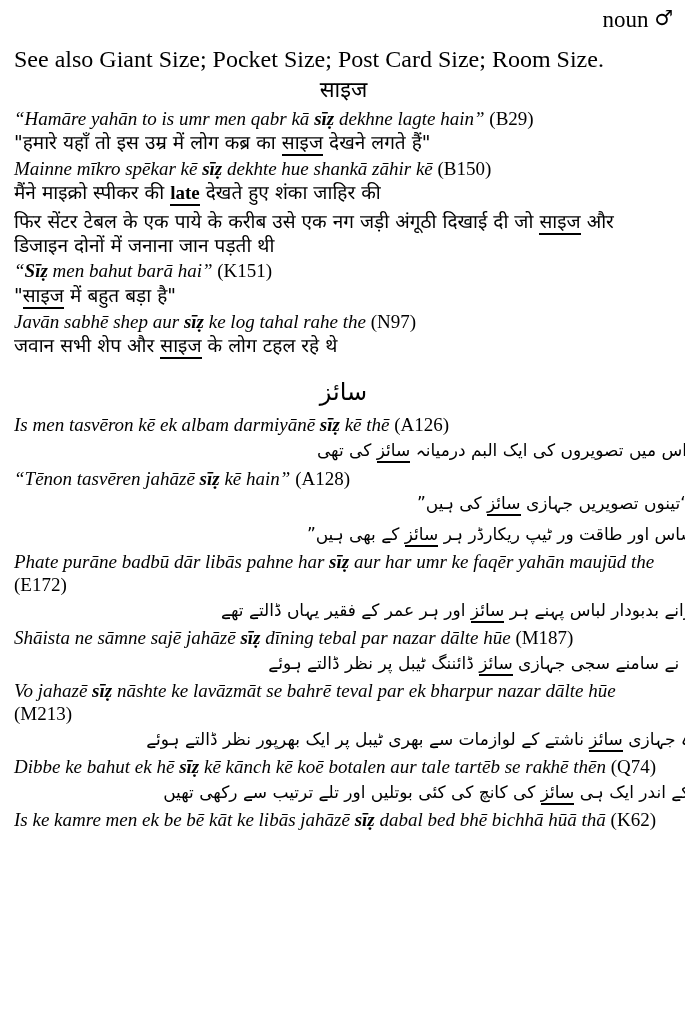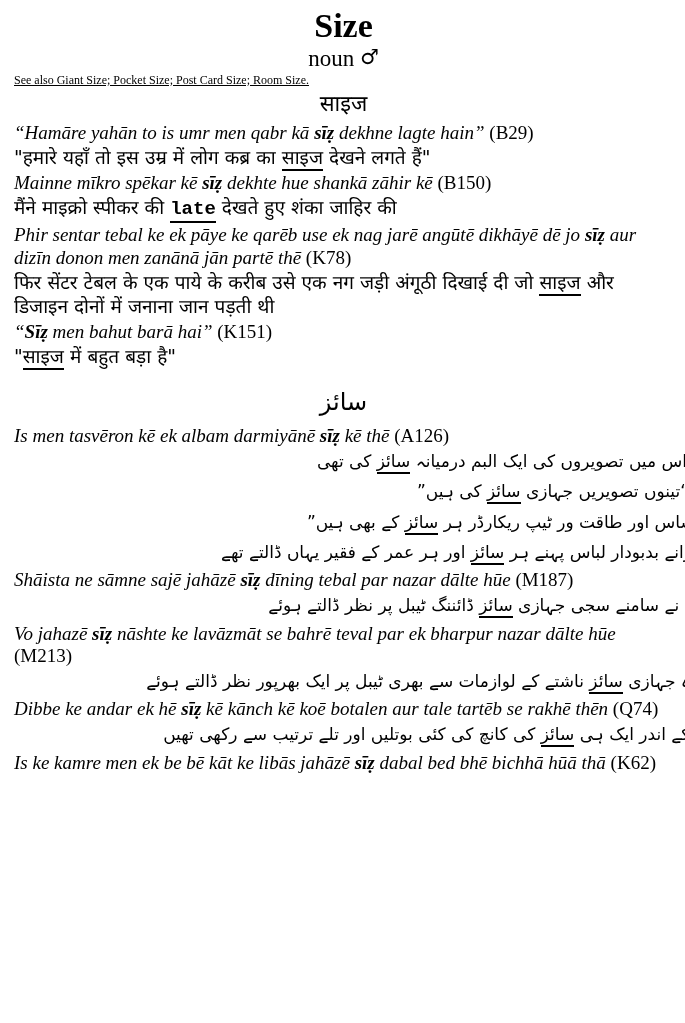--- a/index.html
+++ b/index.html
@@ -17,34 +17,33 @@
     background: #ffffff;
   }
   .title {
     margin: 0;
     text-align: center;
     font-size: 34px;
     line-height: 1.15;
     font-weight: bold;
   }
   .pos-line {
-    text-align: center;
+    text-align: right;
     font-size: 23px;
     line-height: 1.2;
   }
   .gender {
     font-family: "DejaVu Sans", sans-serif;
     font-size: 21px;
     vertical-align: 2px;
   }
   .see-also {
-    font-size: 12px;
+    font-size: 24px;
     line-height: 1.15;
-    margin-top: 1px;
-    text-decoration: underline;
+    margin-top: 12px;
   }
   .sec-heading {
     margin: 0;
     text-align: center;
     font-weight: normal;
   }
   .sec-heading.hindi {
     font-family: "DejaVu Sans", sans-serif;
     font-size: 22px;
     line-height: 1.2;
@@ -78,79 +77,83 @@
     font-family: "DejaVu Sans", sans-serif;
     font-size: 17px;
     line-height: 1.55;
   }
   .headword-translation {
     border-bottom: 2px solid #000;
     padding-bottom: 1px;
   }
   .headword-translation.latin {
     font-weight: bold;
-    font-family: Liberation Mono, monospace;
+    font-family: Liberation Serif, serif;
   }
 </style>
 </head>
 <body>
 
 <div class="page">
-  <h1 class="title">Size</h1>
   <div class="pos-line"><span>noun</span> <span class="gender">♂</span></div>
   <div class="see-also">See also Giant Size; Pocket Size; Post Card Size; Room Size.</div>
 
   <section class="section-hindi">
     <h2 class="sec-heading hindi">साइज</h2>
     <div class="entries">
         <div class="entry">
           <div class="roman"><span>“Hamāre yahān to is umr men qabr kā </span><span class="headword-roman">sīẓ</span><span> dekhne lagte hain” </span><span class="citation-ref">(B29)</span></div>
           <div class="trans hindi"><span>"हमारे यहाँ तो इस उम्र में लोग कब्र का </span><span class="headword-translation">साइज</span><span> देखने लगते हैं"</span></div>
         </div>
         <div class="entry">
           <div class="roman"><span>Mainne mīkro spēkar kē </span><span class="headword-roman">sīẓ</span><span> dekhte hue shankā zāhir kē </span><span class="citation-ref">(B150)</span></div>
           <div class="trans hindi"><span>मैंने माइक्रो स्पीकर की </span><span class="headword-translation latin">late</span><span> देखते हुए शंका जाहिर की</span></div>
         </div>
         <div class="entry">
-          <div class="roman"><span>Phir sentar tebal ke ek pāye ke qarēb use ek nag jarē angūtē dikhāyē dē jo </span><span class="headword-roman">sīẓ</span><span> aur dizīn donon men zanānā jān partē thē </span><span class="citation-ref">(K78)</span></div>
           <div class="trans hindi"><span>फिर सेंटर टेबल के एक पाये के करीब उसे एक नग जड़ी अंगूठी दिखाई दी जो </span><span class="headword-translation">साइज</span><span> और डिजाइन दोनों में जनाना जान पड़ती थी</span></div>
         </div>
         <div class="entry">
           <div class="roman"><span>“</span><span class="headword-roman">Sīẓ</span><span> men bahut barā hai” </span><span class="citation-ref">(K151)</span></div>
           <div class="trans hindi"><span>"</span><span class="headword-translation">साइज</span><span> में बहुत बड़ा है"</span></div>
+        </div>
+        <div class="entry">
+          <div class="roman"><span>Javān sabhē shep aur </span><span class="headword-roman">sīẓ</span><span> ke log tahal rahe the </span><span class="citation-ref">(N97)</span></div>
+          <div class="trans hindi"><span>जवान सभी शेप और </span><span class="headword-translation">साइज</span><span> के लोग टहल रहे थे</span></div>
         </div>
       </div>
   </section>
 
   <section class="section-urdu">
     <h2 class="sec-heading urdu">سائز</h2>
     <div class="entries">
         <div class="entry">
           <div class="roman"><span>Is men tasvēron kē ek albam darmiyānē </span><span class="headword-roman">sīẓ</span><span> kē thē </span><span class="citation-ref">(A126)</span></div>
           <div class="trans urdu" style="margin-right: -14px;"><span>اس میں تصویروں کی ایک البم درمیانہ </span><span class="headword-translation">سائز</span><span> کی تھی</span></div>
         </div>
         <div class="entry">
+          <div class="roman"><span>“Tēnon tasvēren jahāzē </span><span class="headword-roman">sīẓ</span><span> kē hain” </span><span class="citation-ref">(A128)</span></div>
           <div class="trans urdu" style="margin-right: -16px;"><span>“تینوں تصویریں جہازی </span><span class="headword-translation">سائز</span><span> کی ہیں”</span></div>
         </div>
         <div class="entry">
           <div class="trans urdu" style="margin-right: -42px;"><span>“حساس اور طاقت ور ٹیپ ریکارڈر ہر </span><span class="headword-translation">سائز</span><span> کے بھی ہیں”</span></div>
         </div>
         <div class="entry">
+          <div class="roman"><span>Phate purāne badbū dār libās pahne har </span><span class="headword-roman">sīẓ</span><span> aur har umr ke faqēr yahān maujūd the </span><span class="citation-ref">(E172)</span></div>
           <div class="trans urdu" style="margin-right: -58px;"><span>پھٹے پرانے بدبودار لباس پہنے ہر </span><span class="headword-translation">سائز</span><span> اور ہر عمر کے فقیر یہاں ڈالتے تھے</span></div>
         </div>
         <div class="entry">
           <div class="roman"><span>Shāista ne sāmne sajē jahāzē </span><span class="headword-roman">sīẓ</span><span> dīning tebal par nazar dālte hūe </span><span class="citation-ref">(M187)</span></div>
           <div class="trans urdu" style="margin-right: -66px;"><span>شائستہ نے سامنے سجی جہازی </span><span class="headword-translation">سائز</span><span> ڈائننگ ٹیبل پر نظر ڈالتے ہوئے</span></div>
         </div>
         <div class="entry">
           <div class="roman"><span>Vo jahazē </span><span class="headword-roman">sīẓ</span><span> nāshte ke lavāzmāt se bahrē teval par ek bharpur nazar dālte hūe </span><span class="citation-ref">(M213)</span></div>
           <div class="trans urdu" style="margin-right: -26px;"><span>وہ جہازی </span><span class="headword-translation">سائز</span><span> ناشتے کے لوازمات سے بھری ٹیبل پر ایک بھرپور نظر ڈالتے ہوئے</span></div>
         </div>
         <div class="entry">
-          <div class="roman"><span>Dibbe ke andar ek hē </span><span class="headword-roman">sīẓ</span><span> kē kānch kē koē botalen aur tale tartēb se rakhē thēn </span><span class="citation-ref">(Q74)</span></div>
+          <div class="roman"><span>Dibbe ke bahut ek hē </span><span class="headword-roman">sīẓ</span><span> kē kānch kē koē botalen aur tale tartēb se rakhē thēn </span><span class="citation-ref">(Q74)</span></div>
           <div class="trans urdu" style="margin-right: -44px;"><span>ڈبے کے اندر ایک ہی </span><span class="headword-translation">سائز</span><span> کی کانچ کی کئی بوتلیں اور تلے ترتیب سے رکھی تھیں</span></div>
         </div>
         <div class="entry">
           <div class="roman"><span>Is ke kamre men ek be bē kāt ke libās jahāzē </span><span class="headword-roman">sīẓ</span><span> dabal bed bhē bichhā hūā thā </span><span class="citation-ref">(K62)</span></div>
         </div>
       </div>
   </section>
 </div>
 
 </body></html>

